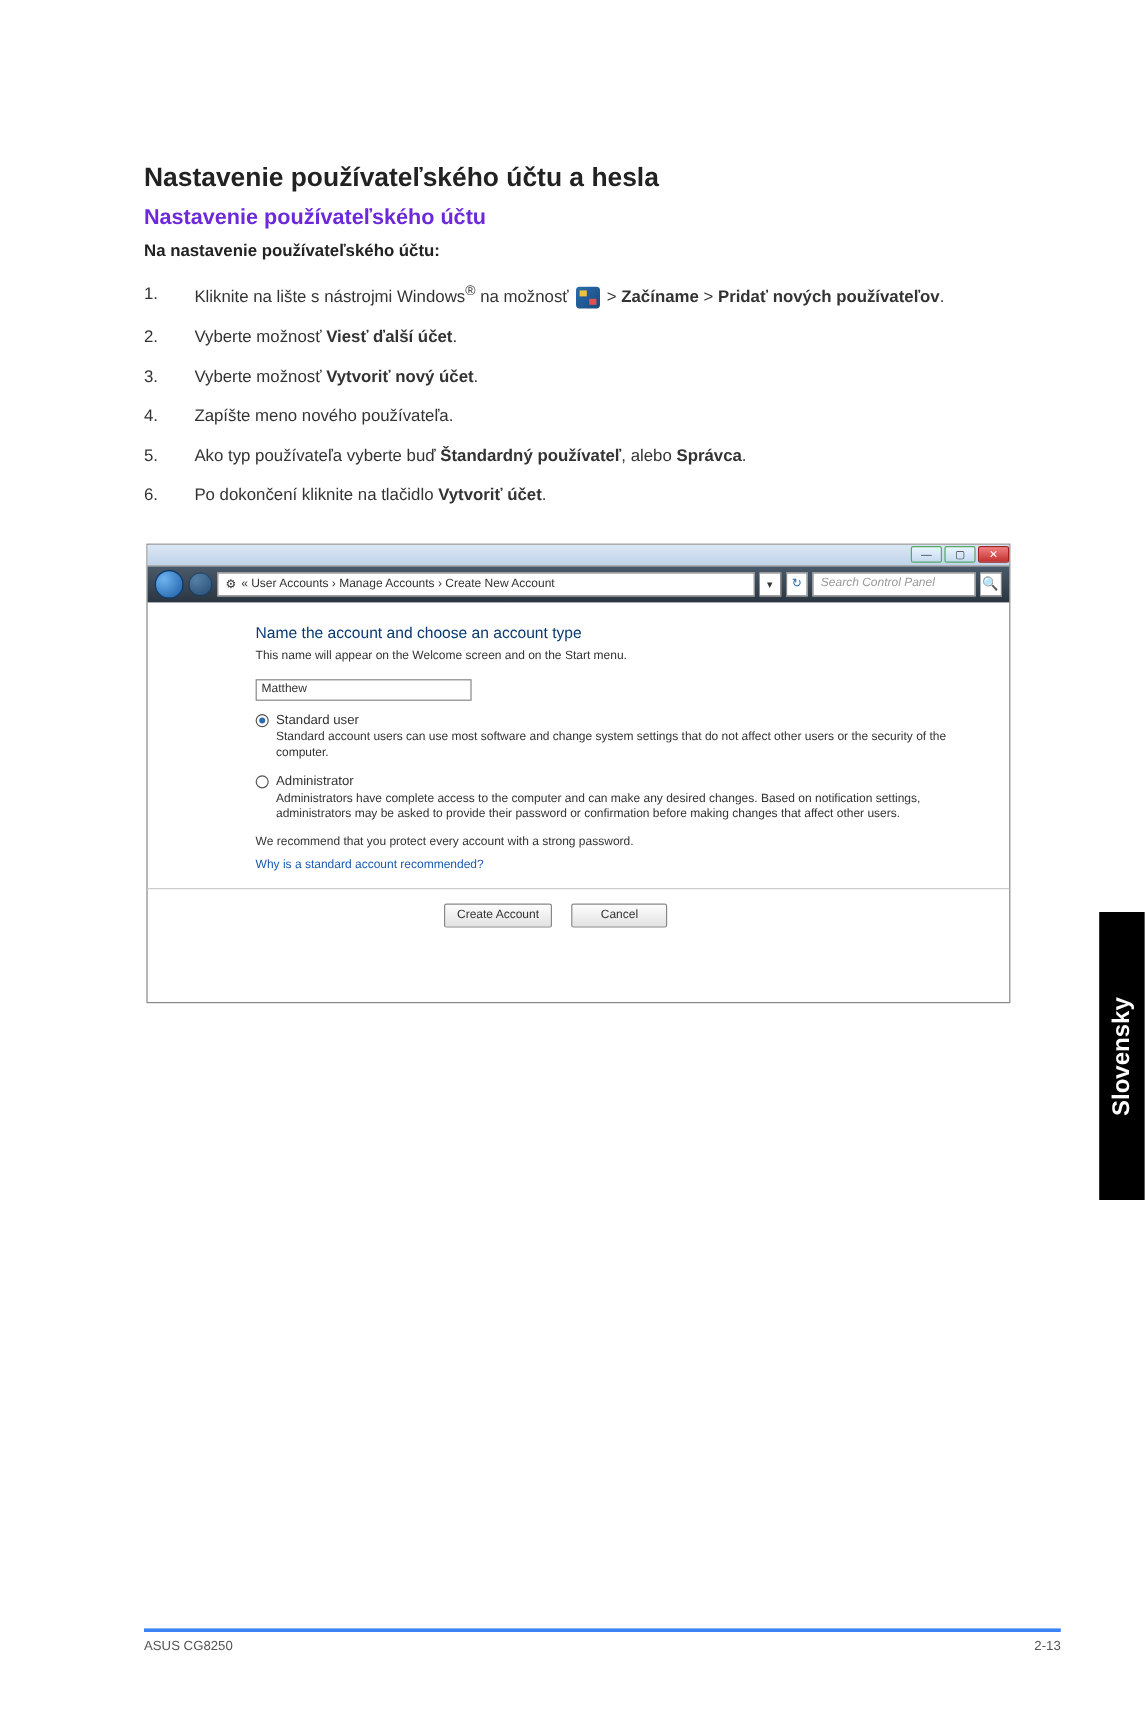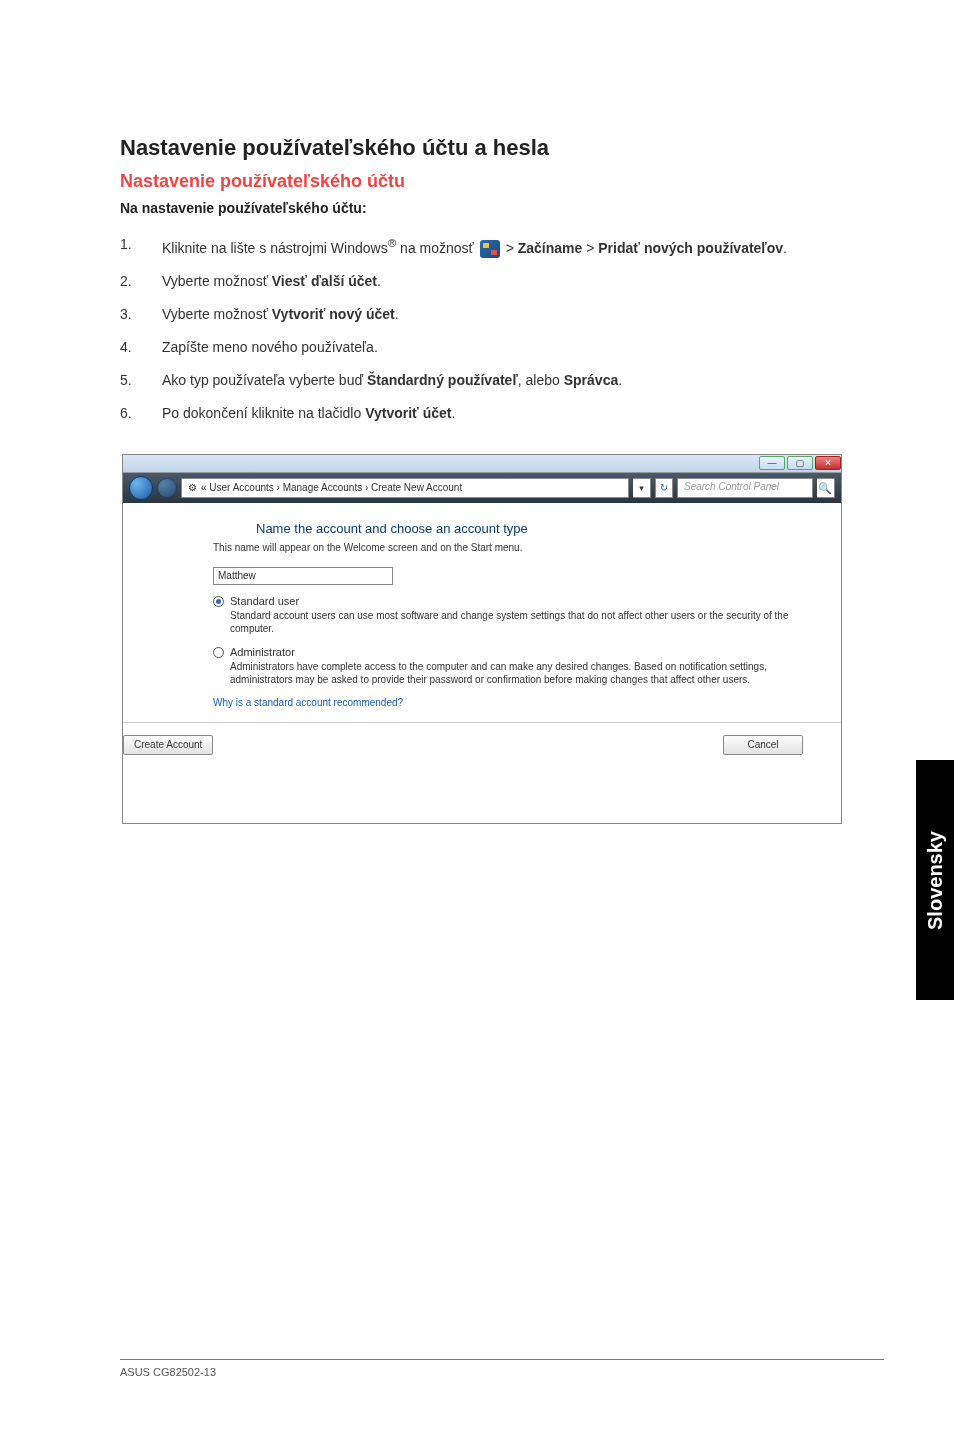--- a/index.html
+++ b/index.html
@@ -21,21 +21,21 @@
     margin-bottom: 10px;
   }
   p.intro {
     font-size: 14px;
     color: #444;
     margin-bottom: 30px;
   }
   h3.sub-heading {
     font-size: 18px;
     font-weight: bold;
-    color: #ef4444;
+    color: #6d28d9;
     margin-bottom: 8px;
   }
   p.sub-intro {
     font-size: 14px;
     font-weight: bold;
     color: #222;
     margin-bottom: 18px;
   }
   ol.steps {
     list-style: none;
@@ -155,21 +155,20 @@
   .window-body{
     padding: 18px 38px 14px 90px;
     font-size:11px;
     color:#333;
     min-height:320px;
   }
   .wb-heading{
     color:#0a3a70;
     font-size:13px;
     margin-bottom:6px;
-    margin-left:43px;
   }
   .wb-sub{font-size:10px;color:#333;margin-bottom:14px;}
   .name-input{
     width:180px;height:18px;border:1px solid #888;
     background:#fff;font-size:10px;padding:1px 4px;color:#333;
     margin-bottom:10px;
   }
   .radio-row{display:flex;align-items:flex-start;gap:6px;margin-bottom:2px;}
   .radio-dot{
     width:11px;height:11px;border:1px solid #555;border-radius:50%;
@@ -180,21 +179,21 @@
     border-radius:50%;background:#2a6cb0;
   }
   .radio-label{font-size:11px;color:#333;}
   .radio-desc{font-size:10px;color:#333;margin:2px 0 10px 17px;line-height:1.35;}
   .recommend{font-size:10px;color:#333;margin:4px 0 8px 0;}
   .link{color:#1a5ab0;font-size:10px;}
   .btn-row{
     border-top:1px solid #ccc;
     margin:14px -38px -14px -90px;
     padding:12px 38px 62px 0;
-    display:flex;justify-content:space-between;gap:16px;
+    display:flex;justify-content:center;gap:16px;
   }
   .win-btn{
     min-width:80px;height:20px;
     background:linear-gradient(#fdfdfd,#e2e2e2);
     border:1px solid #888;border-radius:2px;
     font-size:10px;color:#333;padding:2px 10px;
   }
 
   
   .side-tab{
@@ -215,24 +214,24 @@
     font-size:20px;
     white-space:nowrap;
   }
 
   
   .footer{
     position:absolute;
     left:120px;
     right:70px;
     bottom:60px;
-    border-top:1px solid #3b82f6;
+    border-top:3px solid #3b82f6;
     padding-top:6px;
     display:flex;
-    justify-content:flex-start;
+    justify-content:space-between;
     font-size:11px;
     color:#555;
   }
 </style>
 </head>
 <body>
 
 <div class="page-content">
   <h2 class="main-heading">Nastavenie používateľského účtu a hesla</h2>
 
@@ -298,20 +297,21 @@
         <div class="radio-label">Standard user</div>
       </div>
       <div class="radio-desc">Standard account users can use most software and change system settings that do not affect other users or the security of the computer.</div>
 
       <div class="radio-row">
         <div class="radio-dot"></div>
         <div class="radio-label">Administrator</div>
       </div>
       <div class="radio-desc">Administrators have complete access to the computer and can make any desired changes. Based on notification settings, administrators may be asked to provide their password or confirmation before making changes that affect other users.</div>
 
+      <div class="recommend">We recommend that you protect every account with a strong password.</div>
       <div class="link">Why is a standard account recommended?</div>
 
       <div class="btn-row">
         <button class="win-btn">Create Account</button>
         <button class="win-btn">Cancel</button>
       </div>
     </div>
   </div>
 </div>
 

